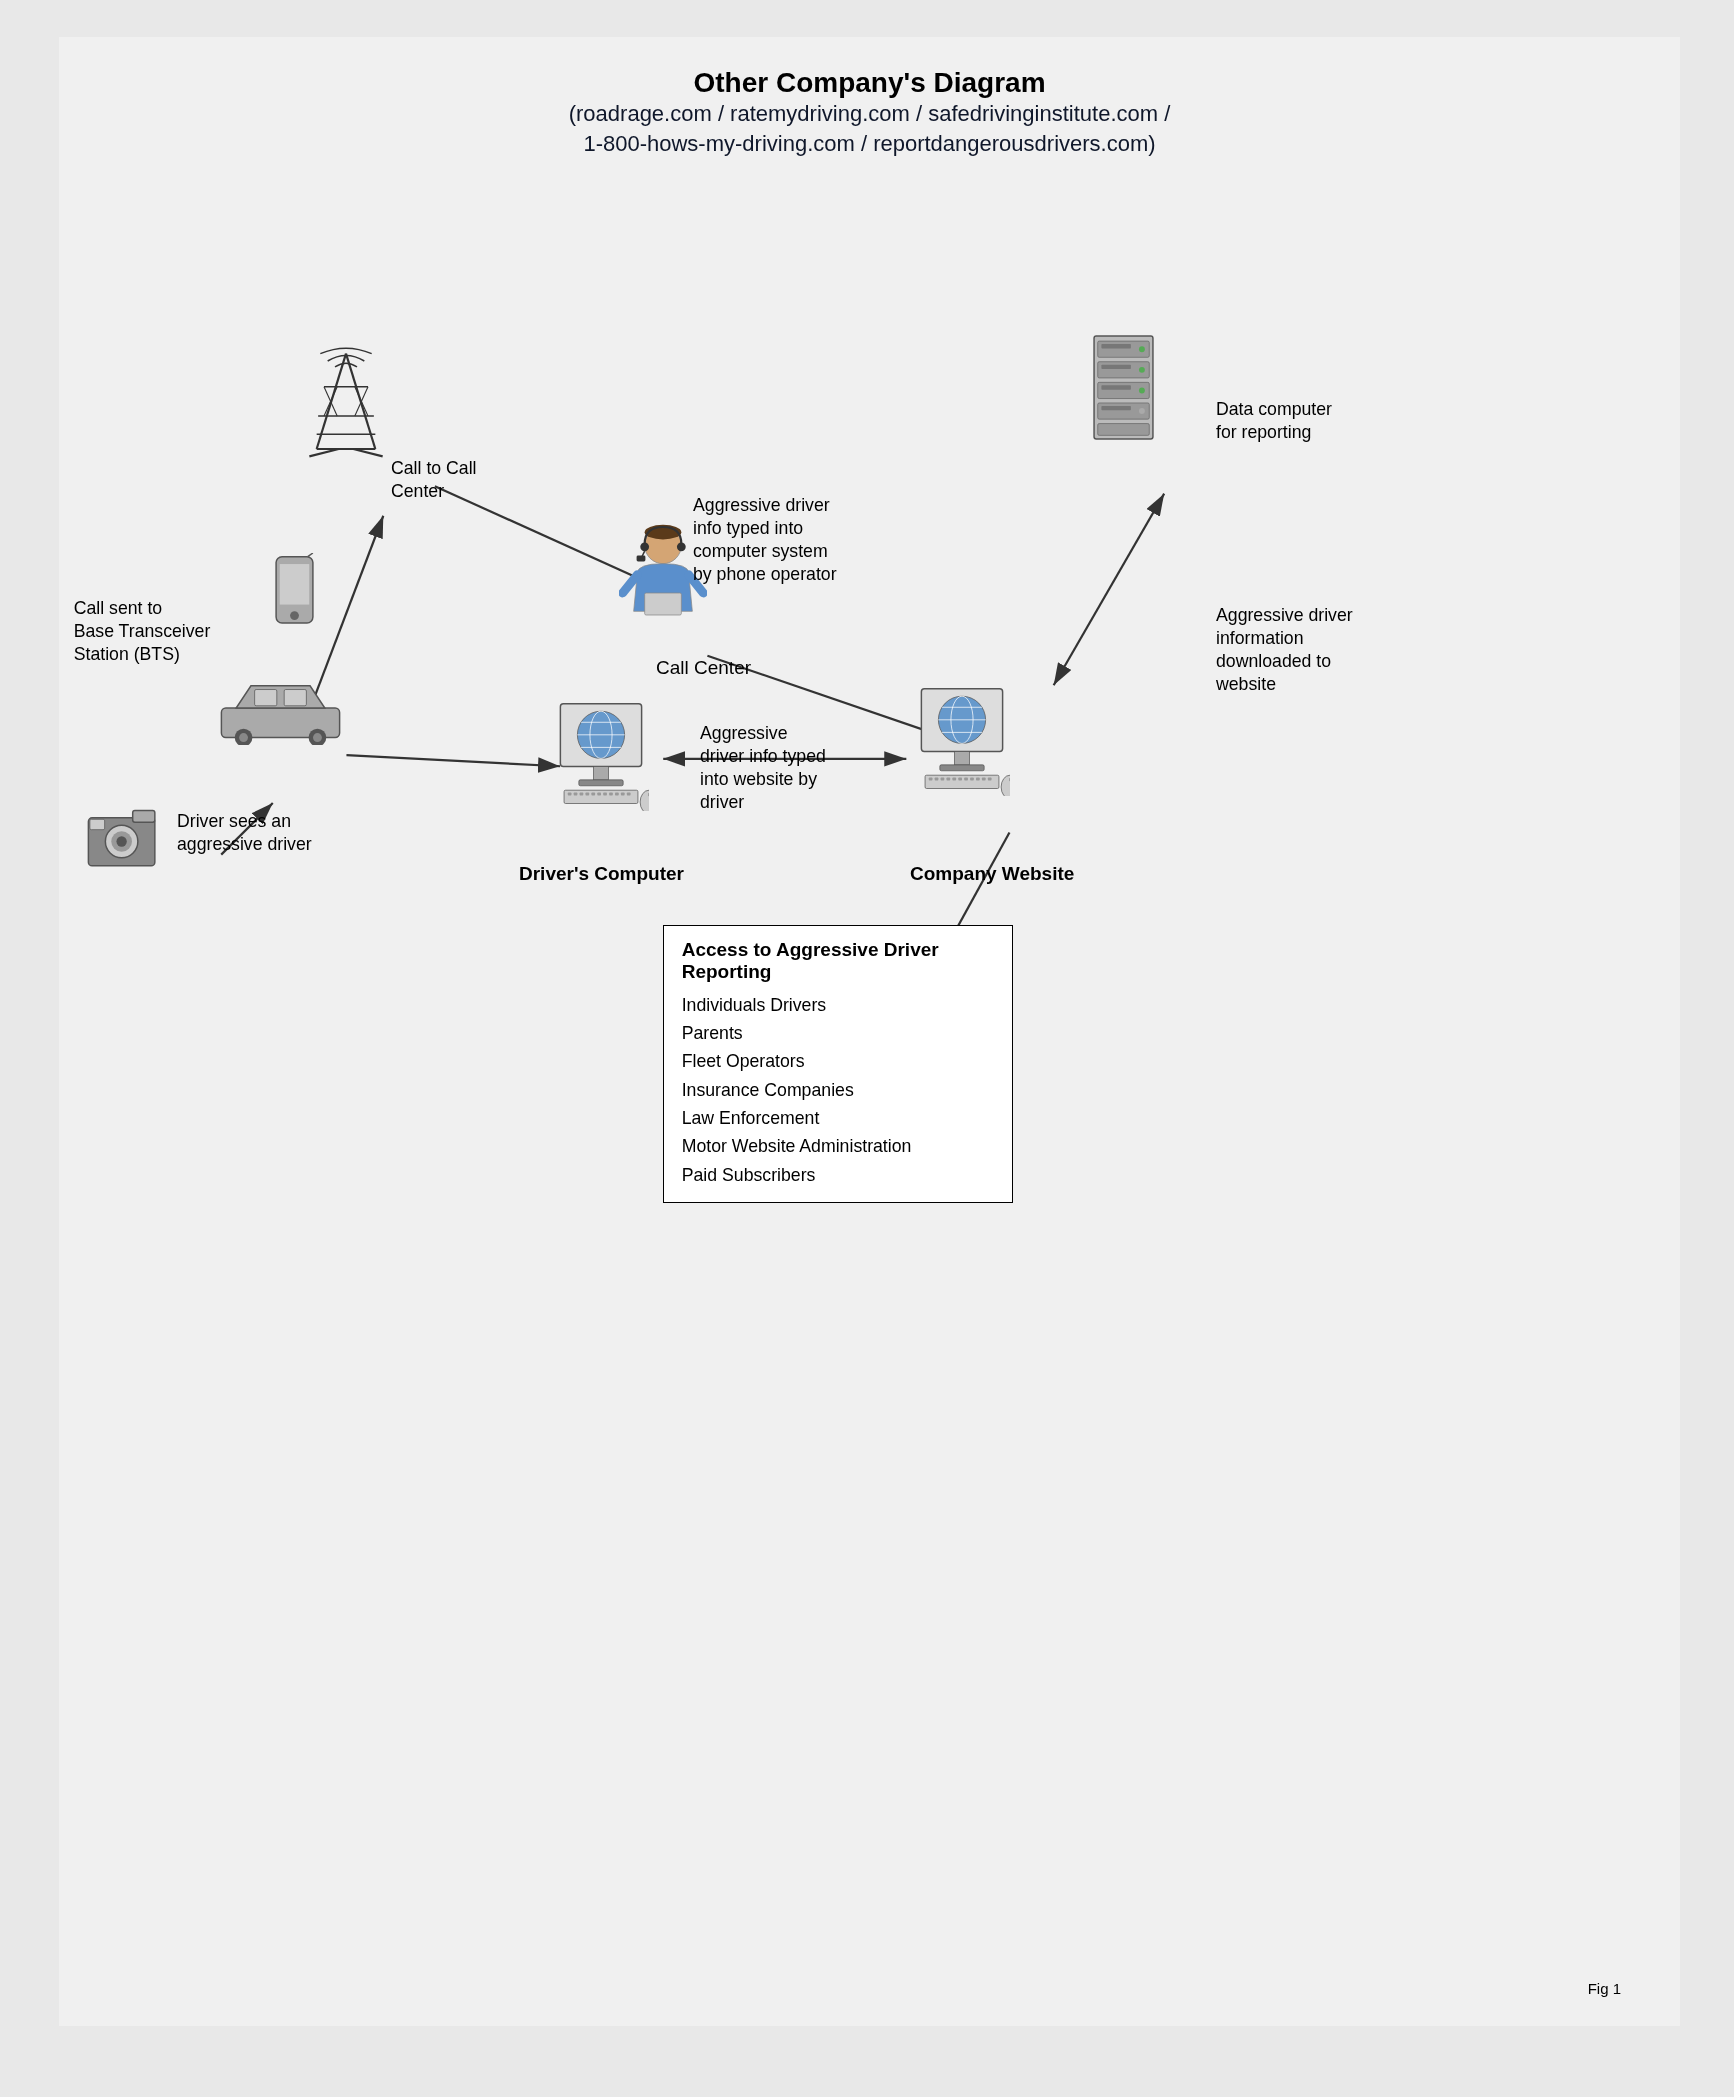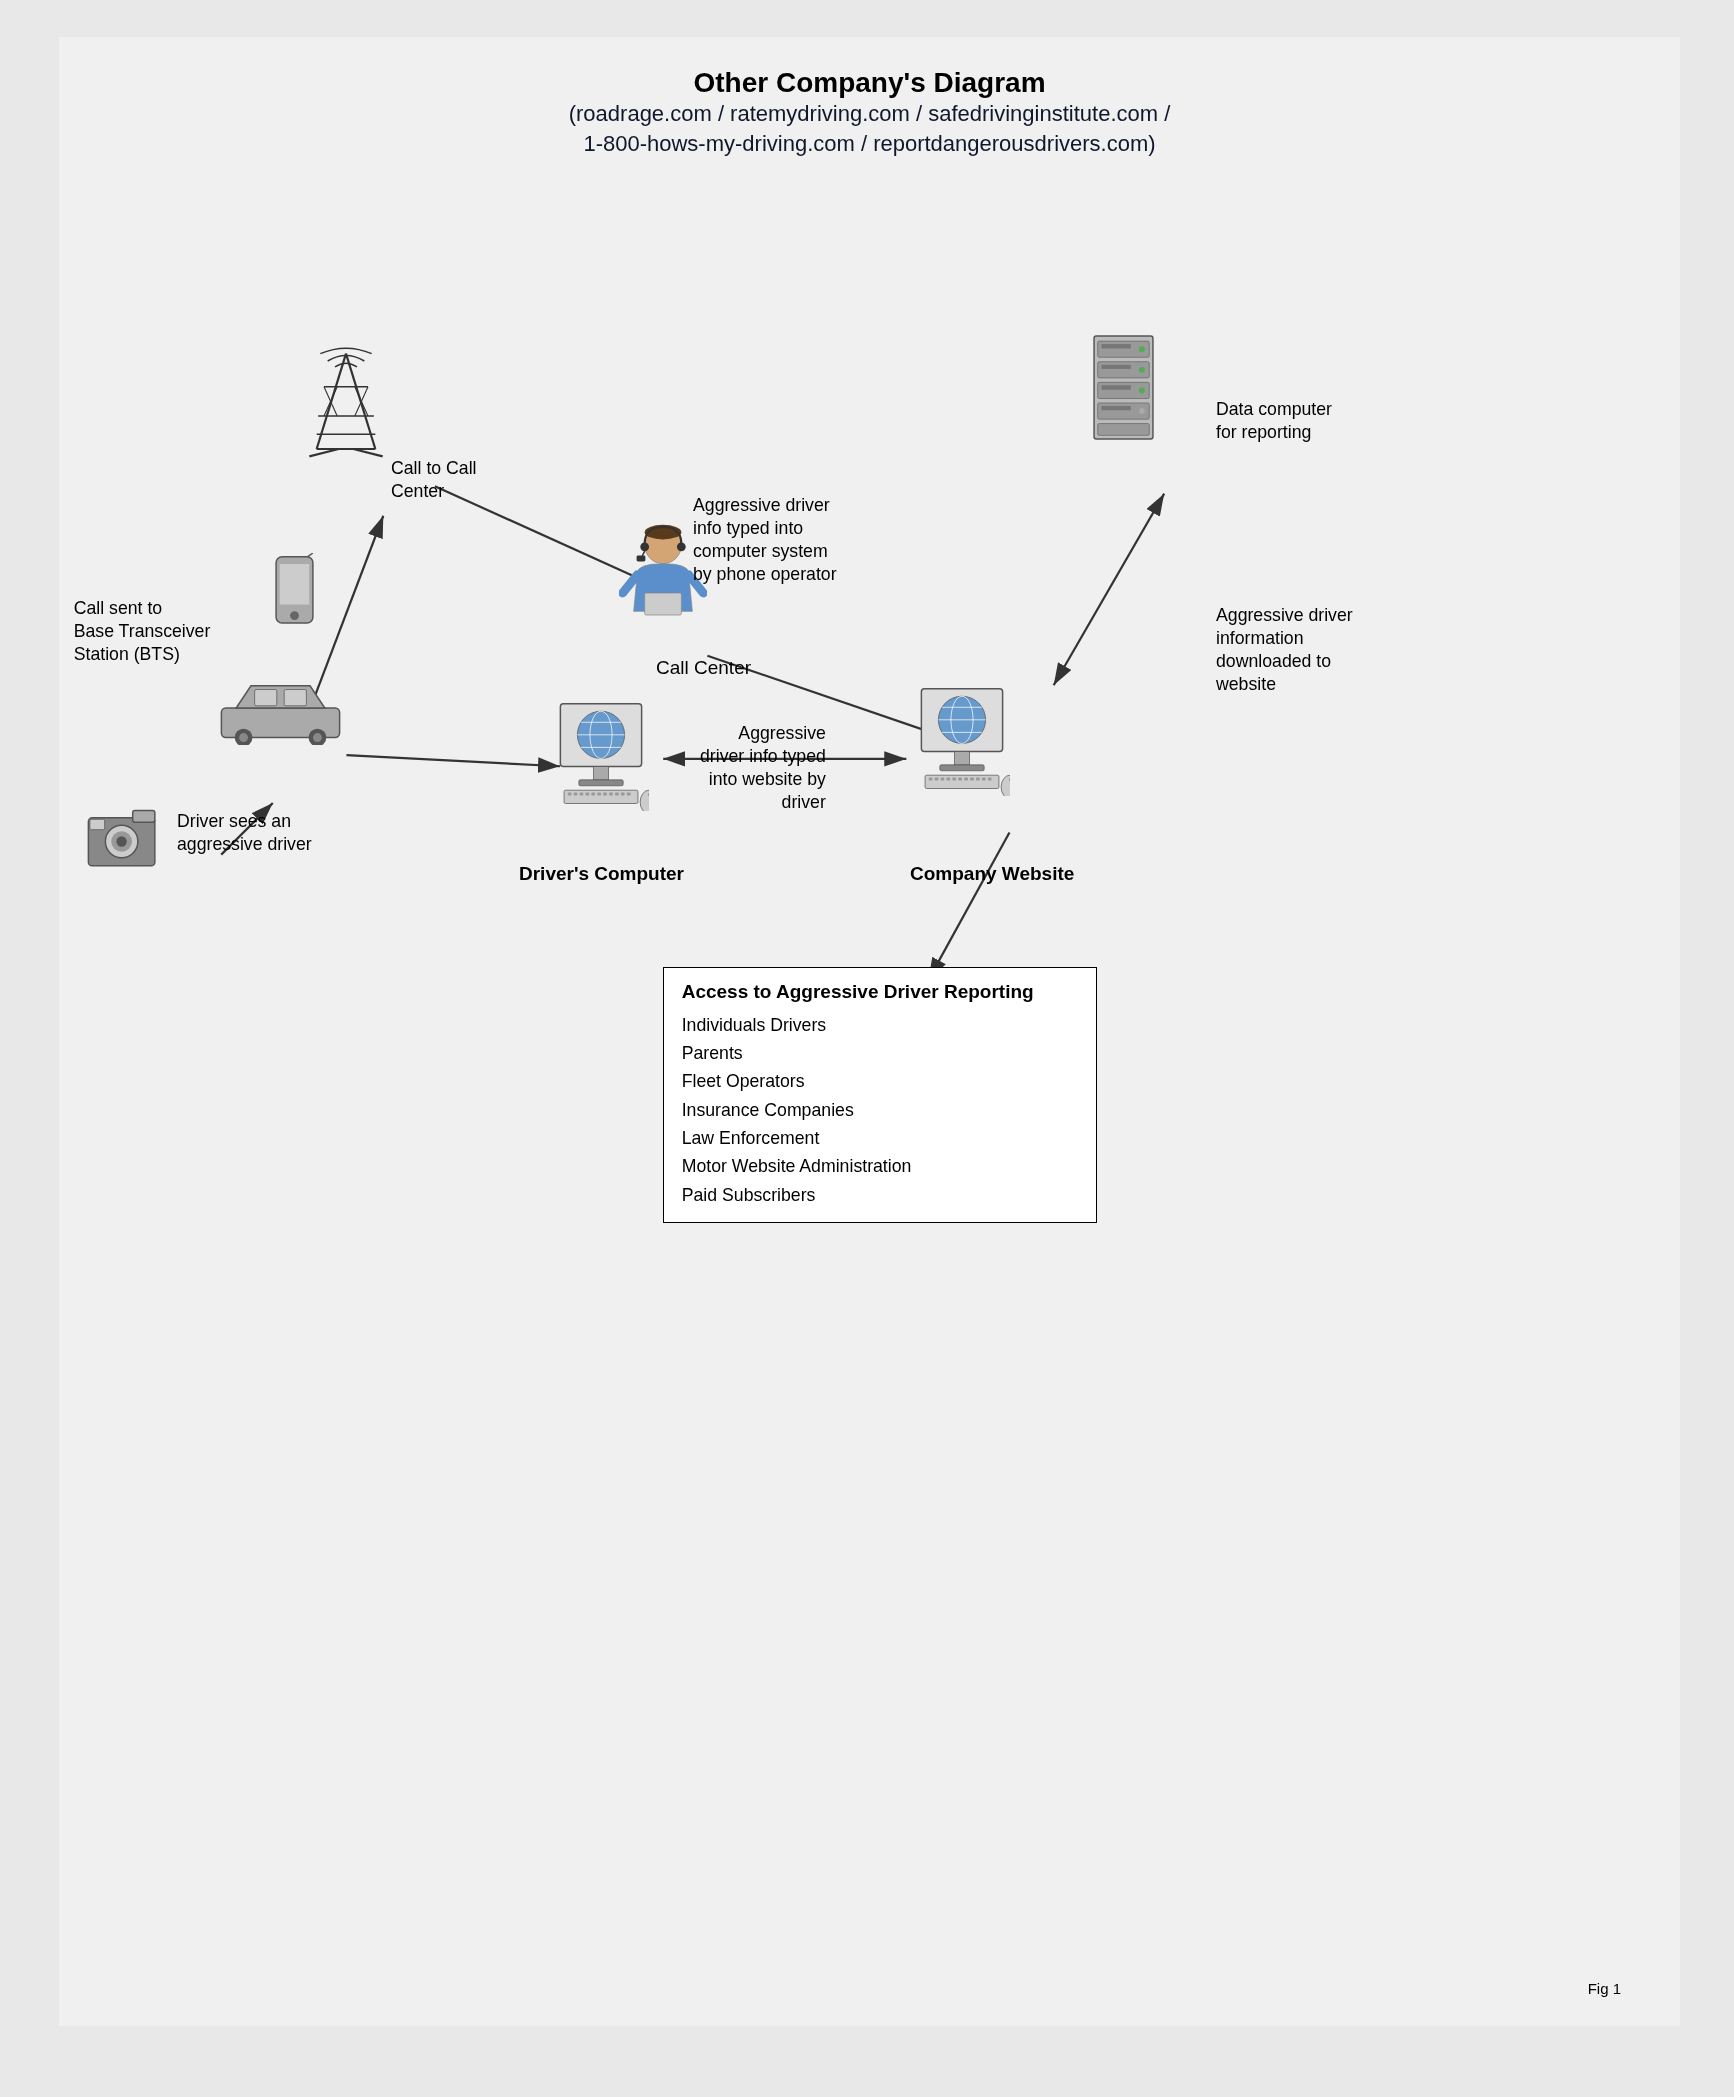--- a/index.html
+++ b/index.html
@@ -99,23 +99,23 @@
     }
     
     .server {
       position: absolute;
       top: 133px;
       left: 1024px;
     }
     
     .access-box {
       position: absolute;
-      top: 768px;
+      top: 726px;
       left: 604px;
-      width: 434px;
+      width: 350px;
       border: 1.5px solid #000;
       background: #fff;
       padding: 13.3px 17.7px;
     }
     .access-box-title {
       font-size: 19px;
       font-weight: bold;
       color: #000;
       margin-bottom: 7.4px;
     }
@@ -363,21 +363,21 @@
       <span>Aggressive driver</span><br>
       <span>info typed into</span><br>
       <span>computer system</span><br>
       <span>by phone operator</span>
     </div>
 
     <div class="label" style="left:597px; top:457px; font-size:19px;">
       <span>Call Center</span>
     </div>
 
-    <div class="label" style="left:641px; top:523px;text-align:right;">
+    <div class="label" style="left:641px; top:523px;">
       <span>Aggressive</span><br>
       <span>driver info typed</span><br>
       <span>into website by</span><br>
       <span>driver</span>
     </div>
 
     <div class="label label-bold" style="left:460px; top:663px; font-size:19px;">
       <span>Driver's Computer</span>
     </div>
 

